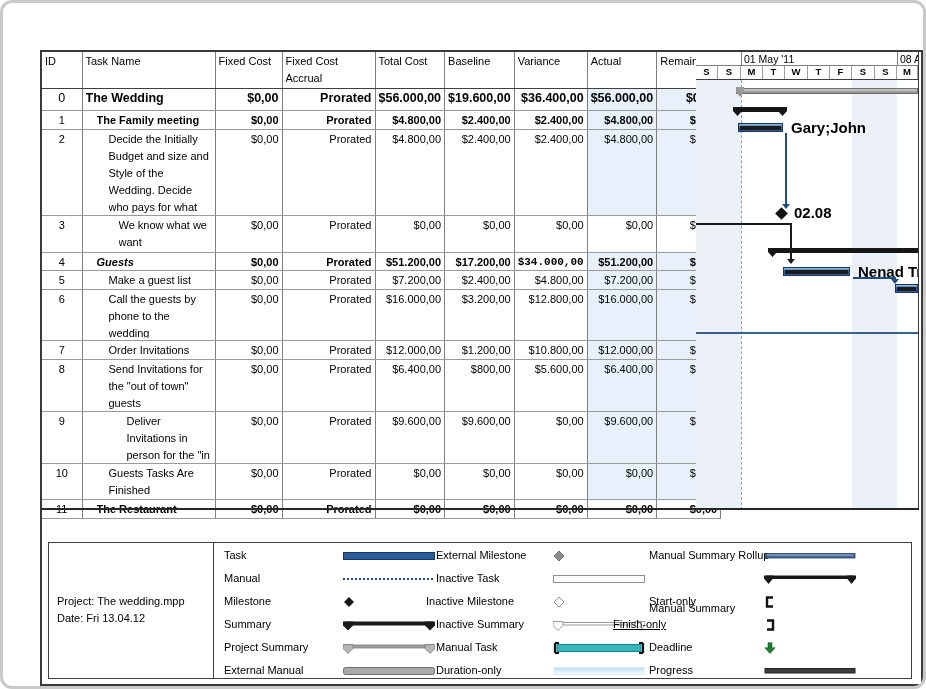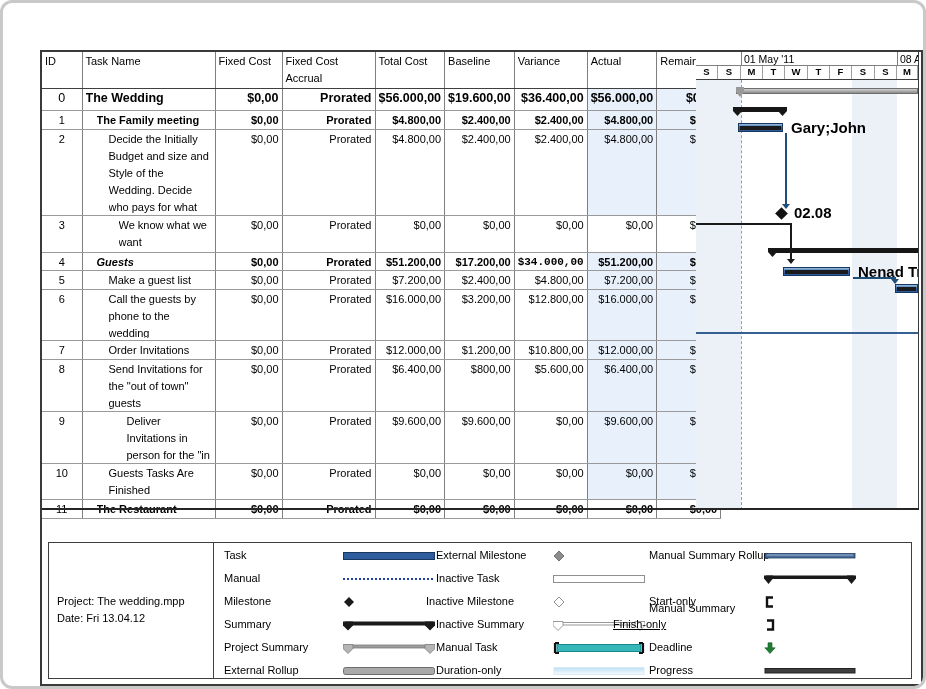--- a/index.html
+++ b/index.html
@@ -519,21 +519,21 @@
               <rect x="2" y="2.5" width="88" height="4" fill="#1a1a1a"></rect>
               <path d="M0 2.5 h10 v4 l-5 5 l-5 -5 z" fill="#1a1a1a"></path>
               <path d="M82 2.5 h10 v4 l-5 5 l-5 -5 z" fill="#1a1a1a"></path>
             </svg></div>
           <div class="l-label" style="left: 175px; top: 98px;">Project Summary</div>
           <div class="l-sym" style="left: 294px; top: 97px;"><svg width="92" height="12" xmlns="http://www.w3.org/2000/svg">
               <rect x="2" y="3" width="88" height="3" fill="#9d9d9d" stroke="#7c7c7c" stroke-width="0.8"></rect>
               <path d="M0 2.5 h10 v4 l-5 5 l-5 -5 z" fill="#b5b5b5" stroke="#7c7c7c" stroke-width="0.8"></path>
               <path d="M82 2.5 h10 v4 l-5 5 l-5 -5 z" fill="#b5b5b5" stroke="#7c7c7c" stroke-width="0.8"></path>
             </svg></div>
-          <div class="l-label" style="left: 175px; top: 121px;">External Rollup</div>
+          <div class="l-label" style="left: 175px; top: 121px;">External Manual</div>
           <div class="l-sym" style="left: 294px; top: 120px;"><svg width="92" height="12" xmlns="http://www.w3.org/2000/svg">
               <rect x="0.5" y="2.5" width="91" height="7" rx="2" fill="#A9A9A9" stroke="#6E6E6E"></rect>
             </svg></div>
           <div class="l-label" style="left: 387px; top: 6px;">External Milestone</div>
           <div class="l-sym" style="left: 504px; top: 5px;"><svg width="92" height="12" xmlns="http://www.w3.org/2000/svg">
               <path d="M6 1 L11 6 L6 11 L1 6 Z" fill="#8C8C8C" stroke="#5f5f5f" stroke-width="0.8"></path>
             </svg></div>
           <div class="l-label" style="left: 387px; top: 29px;">Inactive Task</div>
           <div class="l-sym" style="left: 504px; top: 28px;"><svg width="92" height="12" xmlns="http://www.w3.org/2000/svg">
               <rect x="0.5" y="2.5" width="91" height="7" fill="#fff" stroke="#8f8f8f"></rect>

